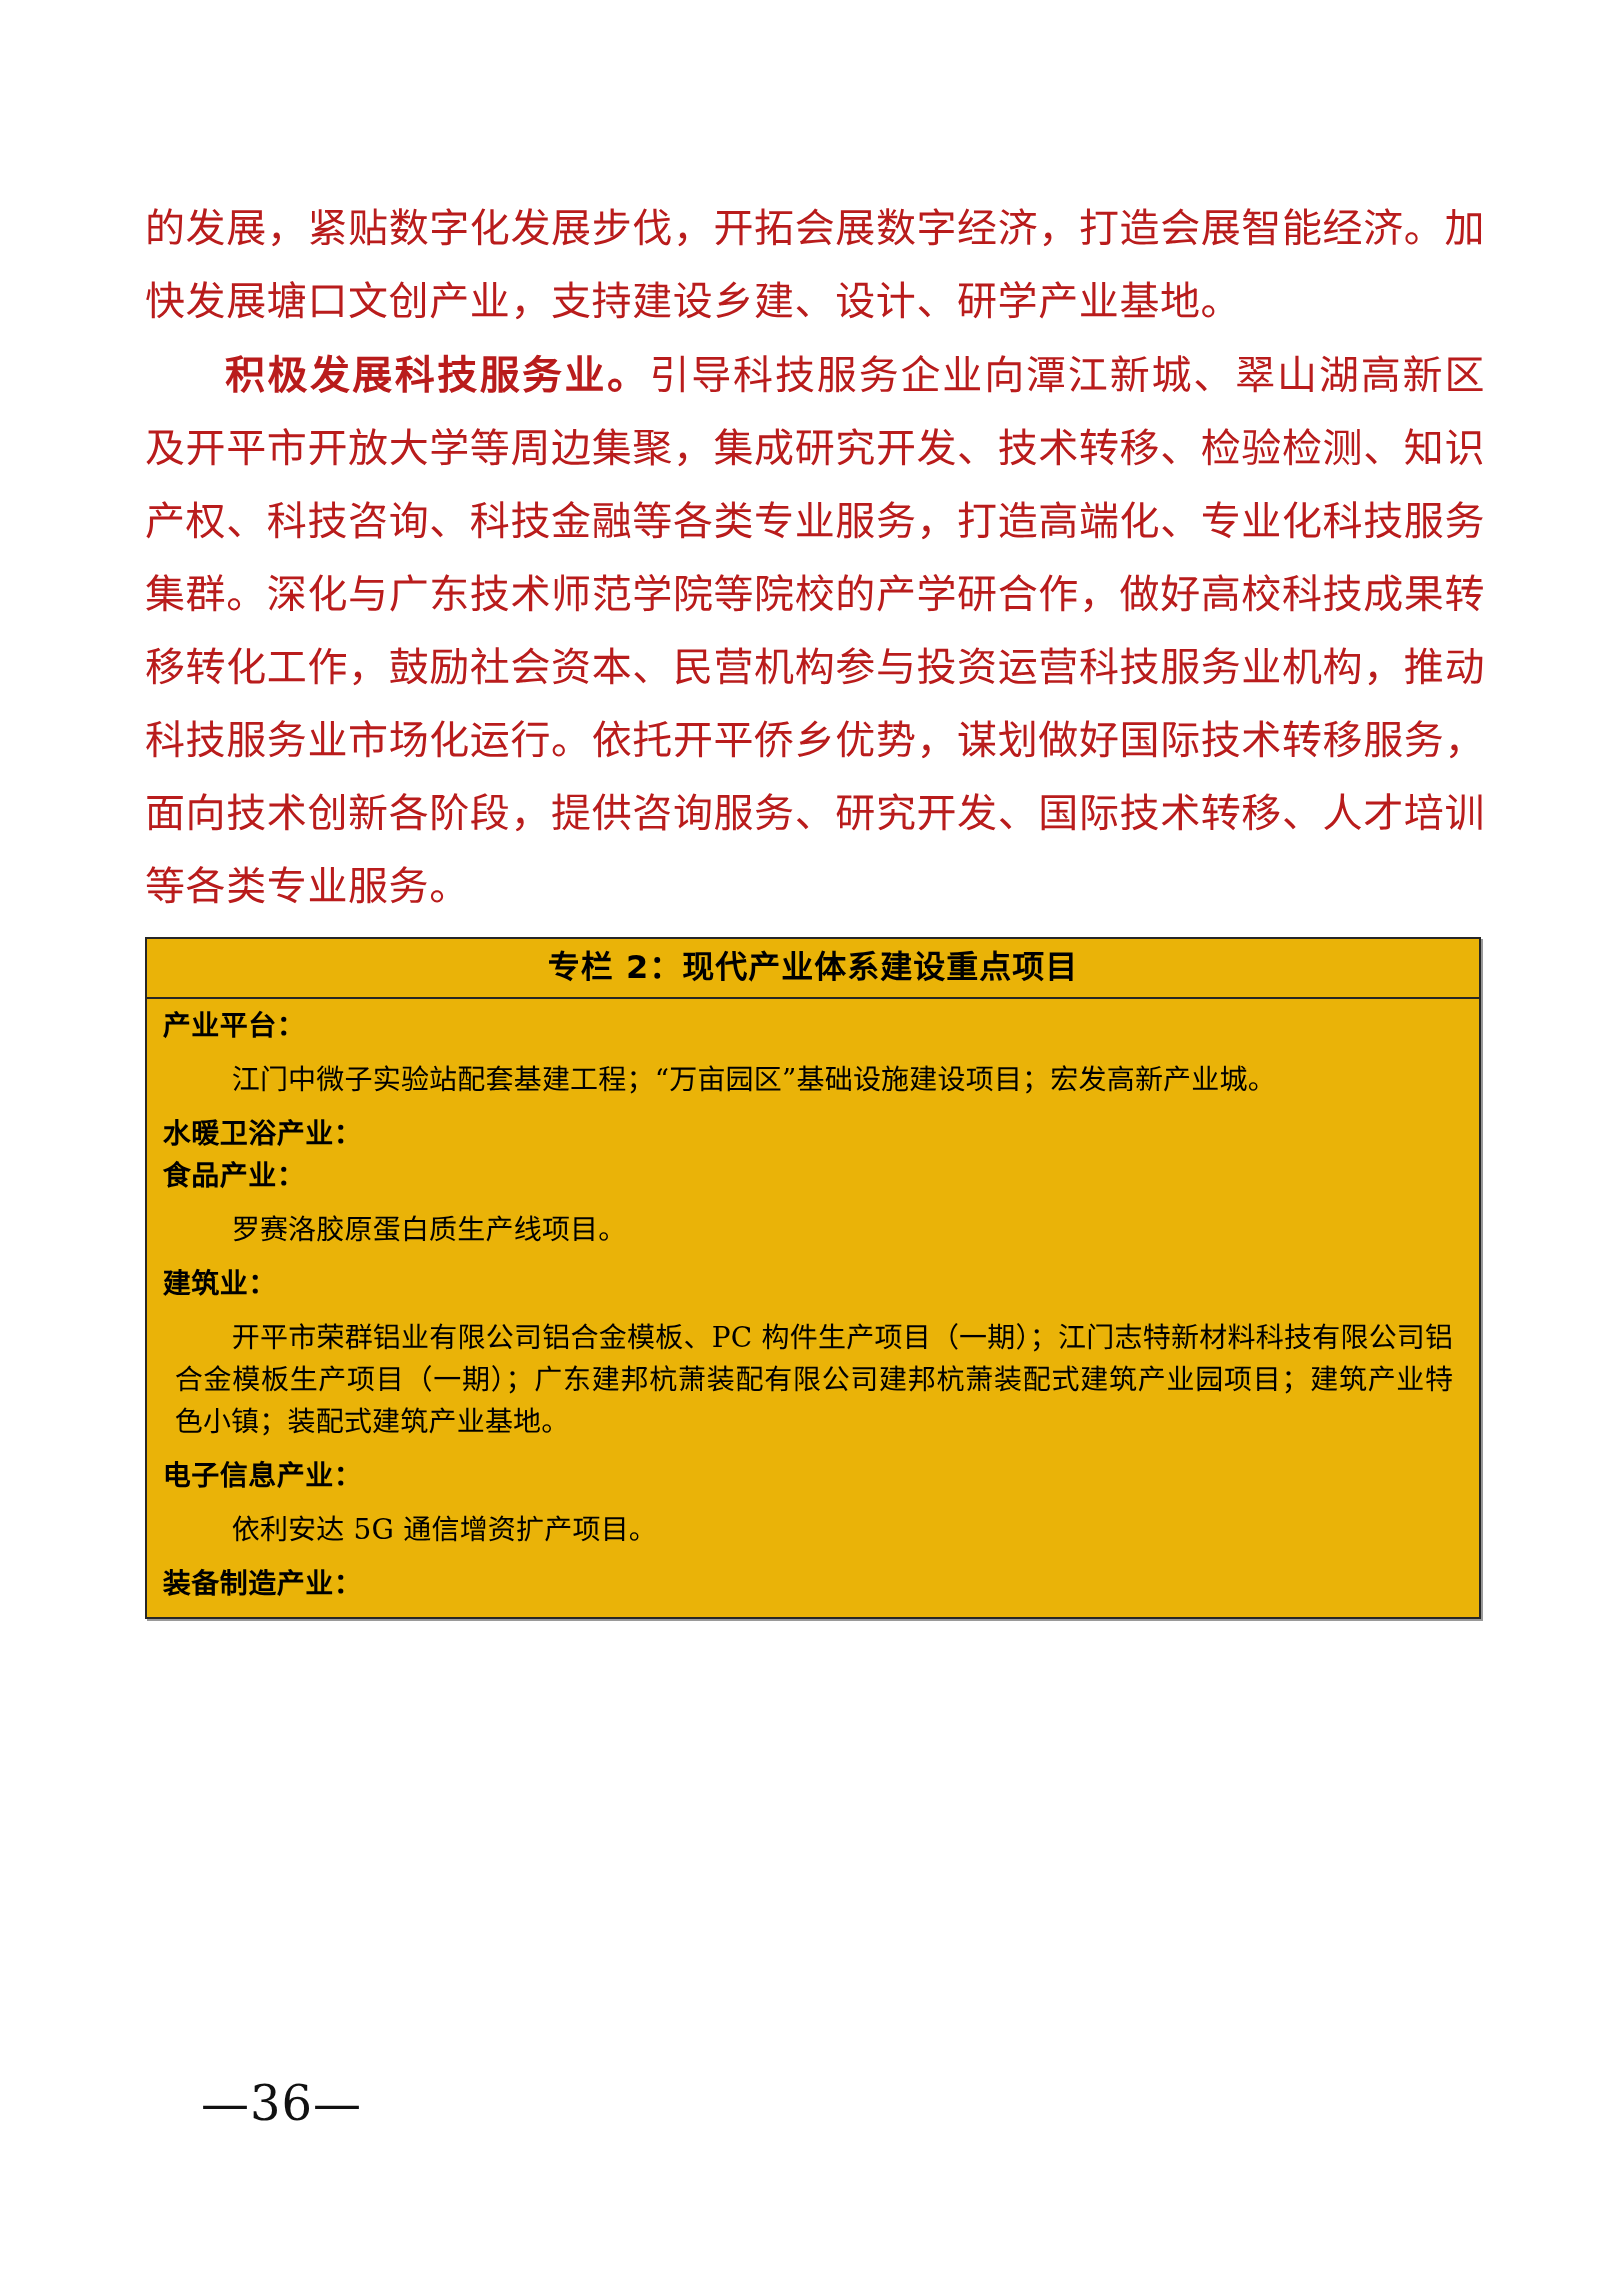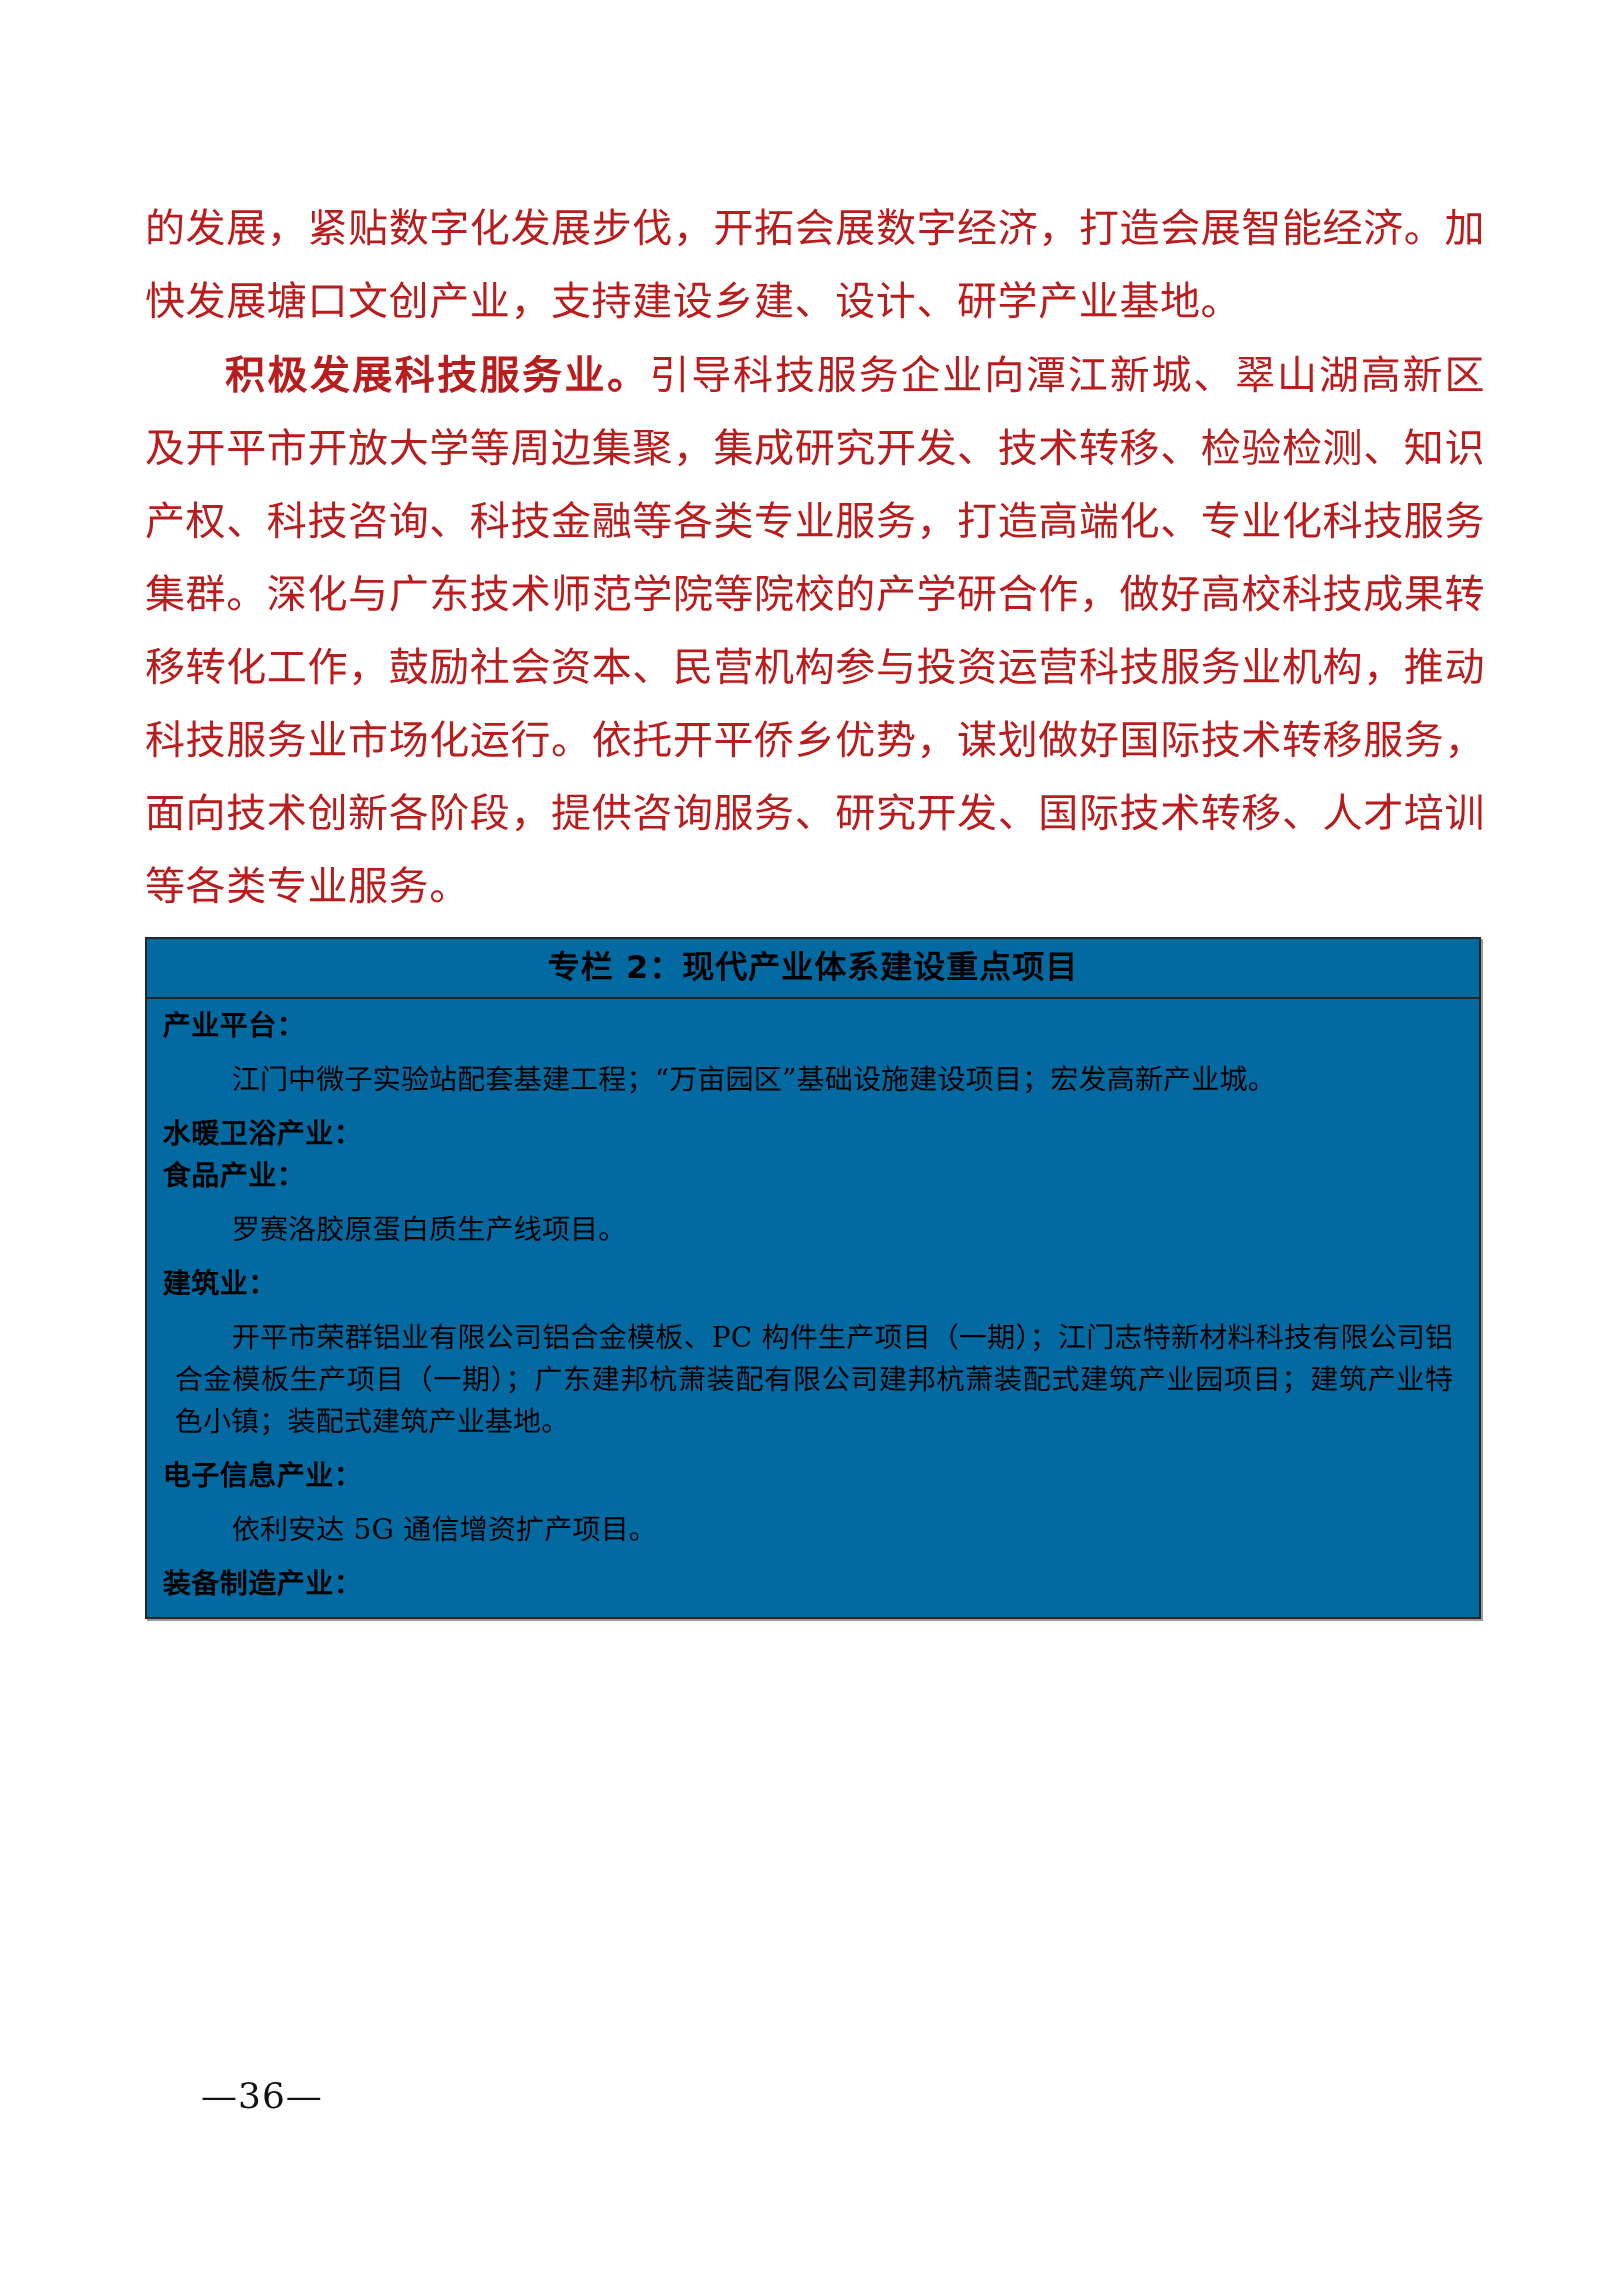--- a/index.html
+++ b/index.html
@@ -46,21 +46,21 @@
   .lead {
     font-weight: bold;
     letter-spacing: 1.2px;
   }
 
   
   .callout {
     margin-top: 13.7px;
     border: 2px solid #262626;
     box-shadow: 2px 2px 0 #9a9a9a;
-    background: #0369a1;
+    background: #eab308;
     width: 1336px;
     box-sizing: border-box;
   }
   .callout-title {
     border-bottom: 2px solid #262626;
     text-align: center;
     font-family: "DejaVu Sans", "Liberation Sans", sans-serif;
     font-weight: bold;
     font-size: 32px;
     line-height: 49px;
@@ -90,21 +90,21 @@
     text-justify: inter-character;
     margin: 12px;
   }
 
   
   .page-number {
     position: absolute;
     left: 201px;
     top: 2075px;
     font-family: "DejaVu Serif", "Liberation Serif", serif;
-    font-size: 36px;
+    font-size: 48px;
     letter-spacing: 1px;
     color: #111111;
   }
 </style>
 </head>
 <body>
 
 <div class="page">
 
   <div class="page-body">

